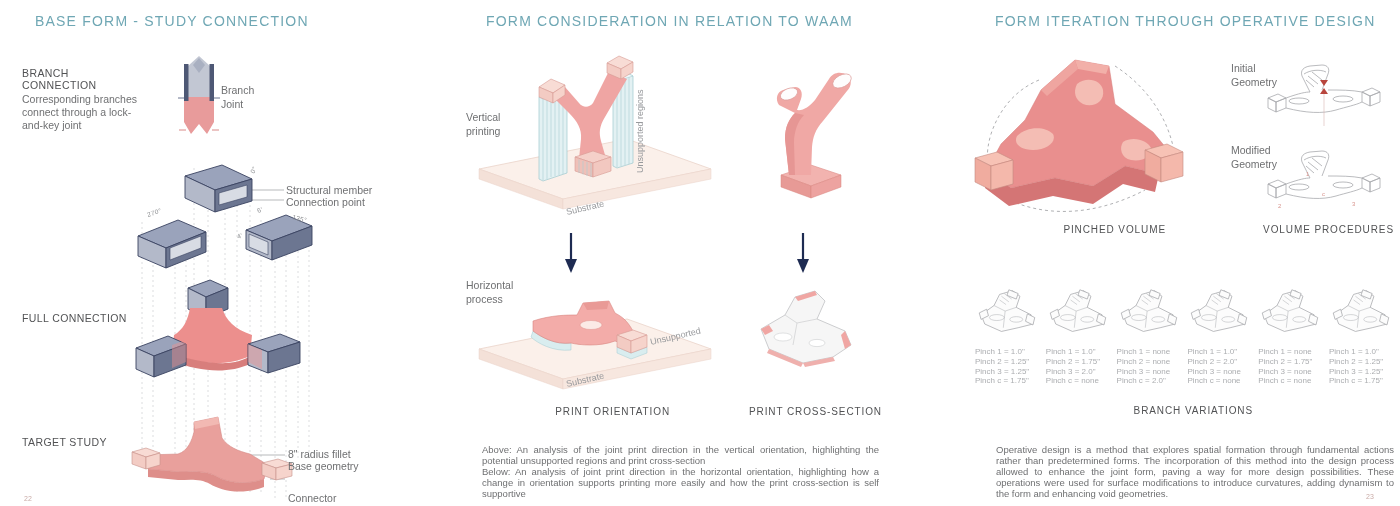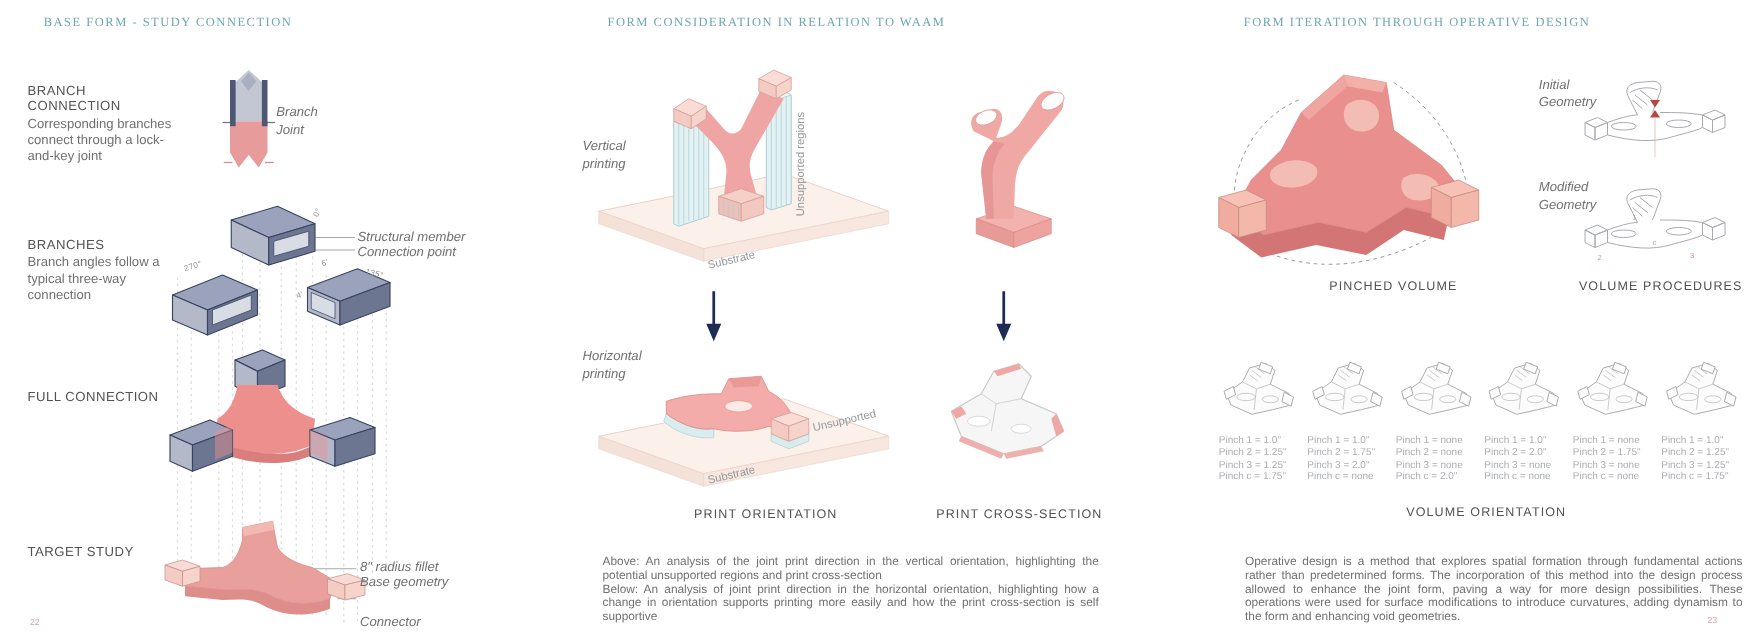--- a/index.html
+++ b/index.html
@@ -3,27 +3,27 @@
 <meta charset="utf-8">
 <style>
   * { margin:0; padding:0; box-sizing:border-box; }
   html,body { background:#ffffff; }
   body { font-family:"Liberation Sans", sans-serif; }
   #spread {
     position:relative; width:1400px; height:506px; background:#ffffff;
     overflow:hidden;
   }
   .sec-header {
-    position:absolute; font-size:10px; letter-spacing:1.2px; color:#6FA7B4;
-    white-space:nowrap; font-weight:400;font-family:Liberation Serif, serif;
+    position:absolute; font-size:14px; letter-spacing:1.2px; color:#6FA7B4;
+    white-space:nowrap; font-weight:400;
   }
   .block { position:absolute; width:120px; }
   .block .title { font-size:10.5px; letter-spacing:.4px; color:#515254; margin-bottom:2px; }
   .block .body { font-size:10.5px; color:#6F7072; line-height:1.22; }
-  .dlabel { position:absolute; font-size:10.5px; color:#6F7072; white-space:nowrap;font-style:italic; }
+  .dlabel { position:absolute; font-size:10.5px; color:#6F7072; white-space:nowrap; }
   .dlabel.wrap { white-space:normal; line-height:1.35; }
   .caption {
     position:absolute; font-size:10px; letter-spacing:.9px; color:#515254;
     text-align:right; white-space:nowrap;
   }
   .para { position:absolute; font-size:9.5px; color:#6F7072; line-height:11px; text-align:justify;margin-left:16px; }
   .para p { margin:0; }
   .pagenum { position:absolute; font-size:7px; color:#C9ABA7; }
   .dsvg { position:absolute; overflow:visible; }
   svg text { font-family:"Liberation Sans", sans-serif; }
@@ -89,24 +89,20 @@
     <line x1="3" y1="78" x2="10" y2="78" stroke="#D98A88" stroke-width="1"></line>
     <line x1="36" y1="78" x2="43" y2="78" stroke="#D98A88" stroke-width="1"></line>
     <path d="M12,14 L23,4 L34,14 L34,45 L12,45 Z" fill="#C2C7D3"></path>
     <path d="M17,13 L23,6 L29,13 L23,21 Z" fill="#A9B0C1"></path>
     <rect x="8" y="12" width="4.5" height="37" fill="#4E5875"></rect>
     <rect x="33.5" y="12" width="4.5" height="37" fill="#4E5875"></rect>
   </svg>
   <div class="dlabel" style="left:221px; top:84px">Branch</div>
   <div class="dlabel" style="left:221px; top:98px">Joint</div>
 
-  <div class="block" style="left:22px; top:190px">
-    <div class="title">BRANCHES</div>
-    <div class="body">Branch angles follow a typical three-way connection</div>
-  </div>
 
   <div class="block" style="left:22px; top:312px">
     <div class="title">FULL CONNECTION</div>
   </div>
 
   <div class="block" style="left:22px; top:436px">
     <div class="title">TARGET STUDY</div>
   </div>
 
   <svg class="dsvg" style="left:128px; top:160px" width="240" height="346" viewBox="0 0 240 346">
@@ -244,21 +240,21 @@
     </g>
     <text class="svg-label" transform="translate(168,128) rotate(-90)">Unsupported regions</text>
     <text class="svg-label" transform="translate(92,170) rotate(-13)">Substrate</text>
   </svg>
 
   <svg class="dsvg" style="left:563px; top:231px" width="16" height="44" viewBox="0 0 16 44">
     <line x1="8" y1="2" x2="8" y2="30" stroke="#1E2B52" stroke-width="2.2"></line>
     <path d="M2,28 L14,28 L8,42 Z" fill="#1E2B52"></path>
   </svg>
 
-  <div class="dlabel wrap" style="left:466px; top:278px; width:60px">Horizontal printing</div>
+  <div class="dlabel wrap" style="left:466px; top:278px; width:60px">Horizontal process</div>
 
   <svg class="dsvg" style="left:475px; top:283px" width="240" height="120" viewBox="0 0 240 120">
     <path d="M4,66 L152,36 L236,66 L88,96 Z" fill="#FBF0EA" stroke="#EAD3C9" stroke-width="0.8"></path>
     <path d="M4,66 L88,96 L88,106 L4,76 Z" fill="#F4E1D8" stroke="#EAD3C9" stroke-width="0.5"></path>
     <path d="M88,96 L236,66 L236,76 L88,106 Z" fill="#F7E7DF" stroke="#EAD3C9" stroke-width="0.5"></path>
     <path d="M58,48 C66,54 80,62 96,60 L96,67 C78,69 62,60 56,54 Z" fill="#D9EDEF" stroke="#A3CBD0" stroke-width="0.5"></path>
     <path d="M58,38 C76,32 92,32 102,32 L108,20 L134,18 L140,30 C150,35 154,41 158,48 L162,52 L158,64 L140,58 C124,64 104,62 96,60 C80,62 66,54 58,48 Z" fill="#F3ACA9" stroke="#D8847F" stroke-width="0.6"></path>
     <path d="M108,20 L134,18 L132,26 L112,27 Z" fill="#E99A96"></path>
     <ellipse cx="116" cy="42" rx="11" ry="4.5" fill="#FBEAE6" stroke="#D8847F" stroke-width="0.4"></ellipse>
     <g stroke="#D79B93" stroke-width="0.6" stroke-linejoin="round">
@@ -419,21 +415,21 @@
         </svg>
       <div class="var-lines">
         <div>Pinch 1 = 1.0"</div>
         <div>Pinch 2 = 1.25"</div>
         <div>Pinch 3 = 1.25"</div>
         <div>Pinch c = 1.75"</div>
       </div>
     </div>
   </div>
 
-  <div class="caption" style="left:1107px; top:405px; width:146px">VOLUME ORIENTATION</div>
+  <div class="caption" style="left:1107px; top:405px; width:146px">BRANCH VARIATIONS</div>
 
   <div class="para" style="left:980px; top:444px; width:398px">
     <p>Operative design is a method that explores spatial formation through fundamental actions rather than predetermined forms. The incorporation of this method into the design process allowed to enhance the joint form, paving a way for more design possibilities. These operations were used for surface modifications to introduce curvatures, adding dynamism to the form and enhancing void geometries.</p>
   </div>
 
   <div class="pagenum" style="left:1366px; top:493px">23</div>
 
 </div>
 
 </body></html>

